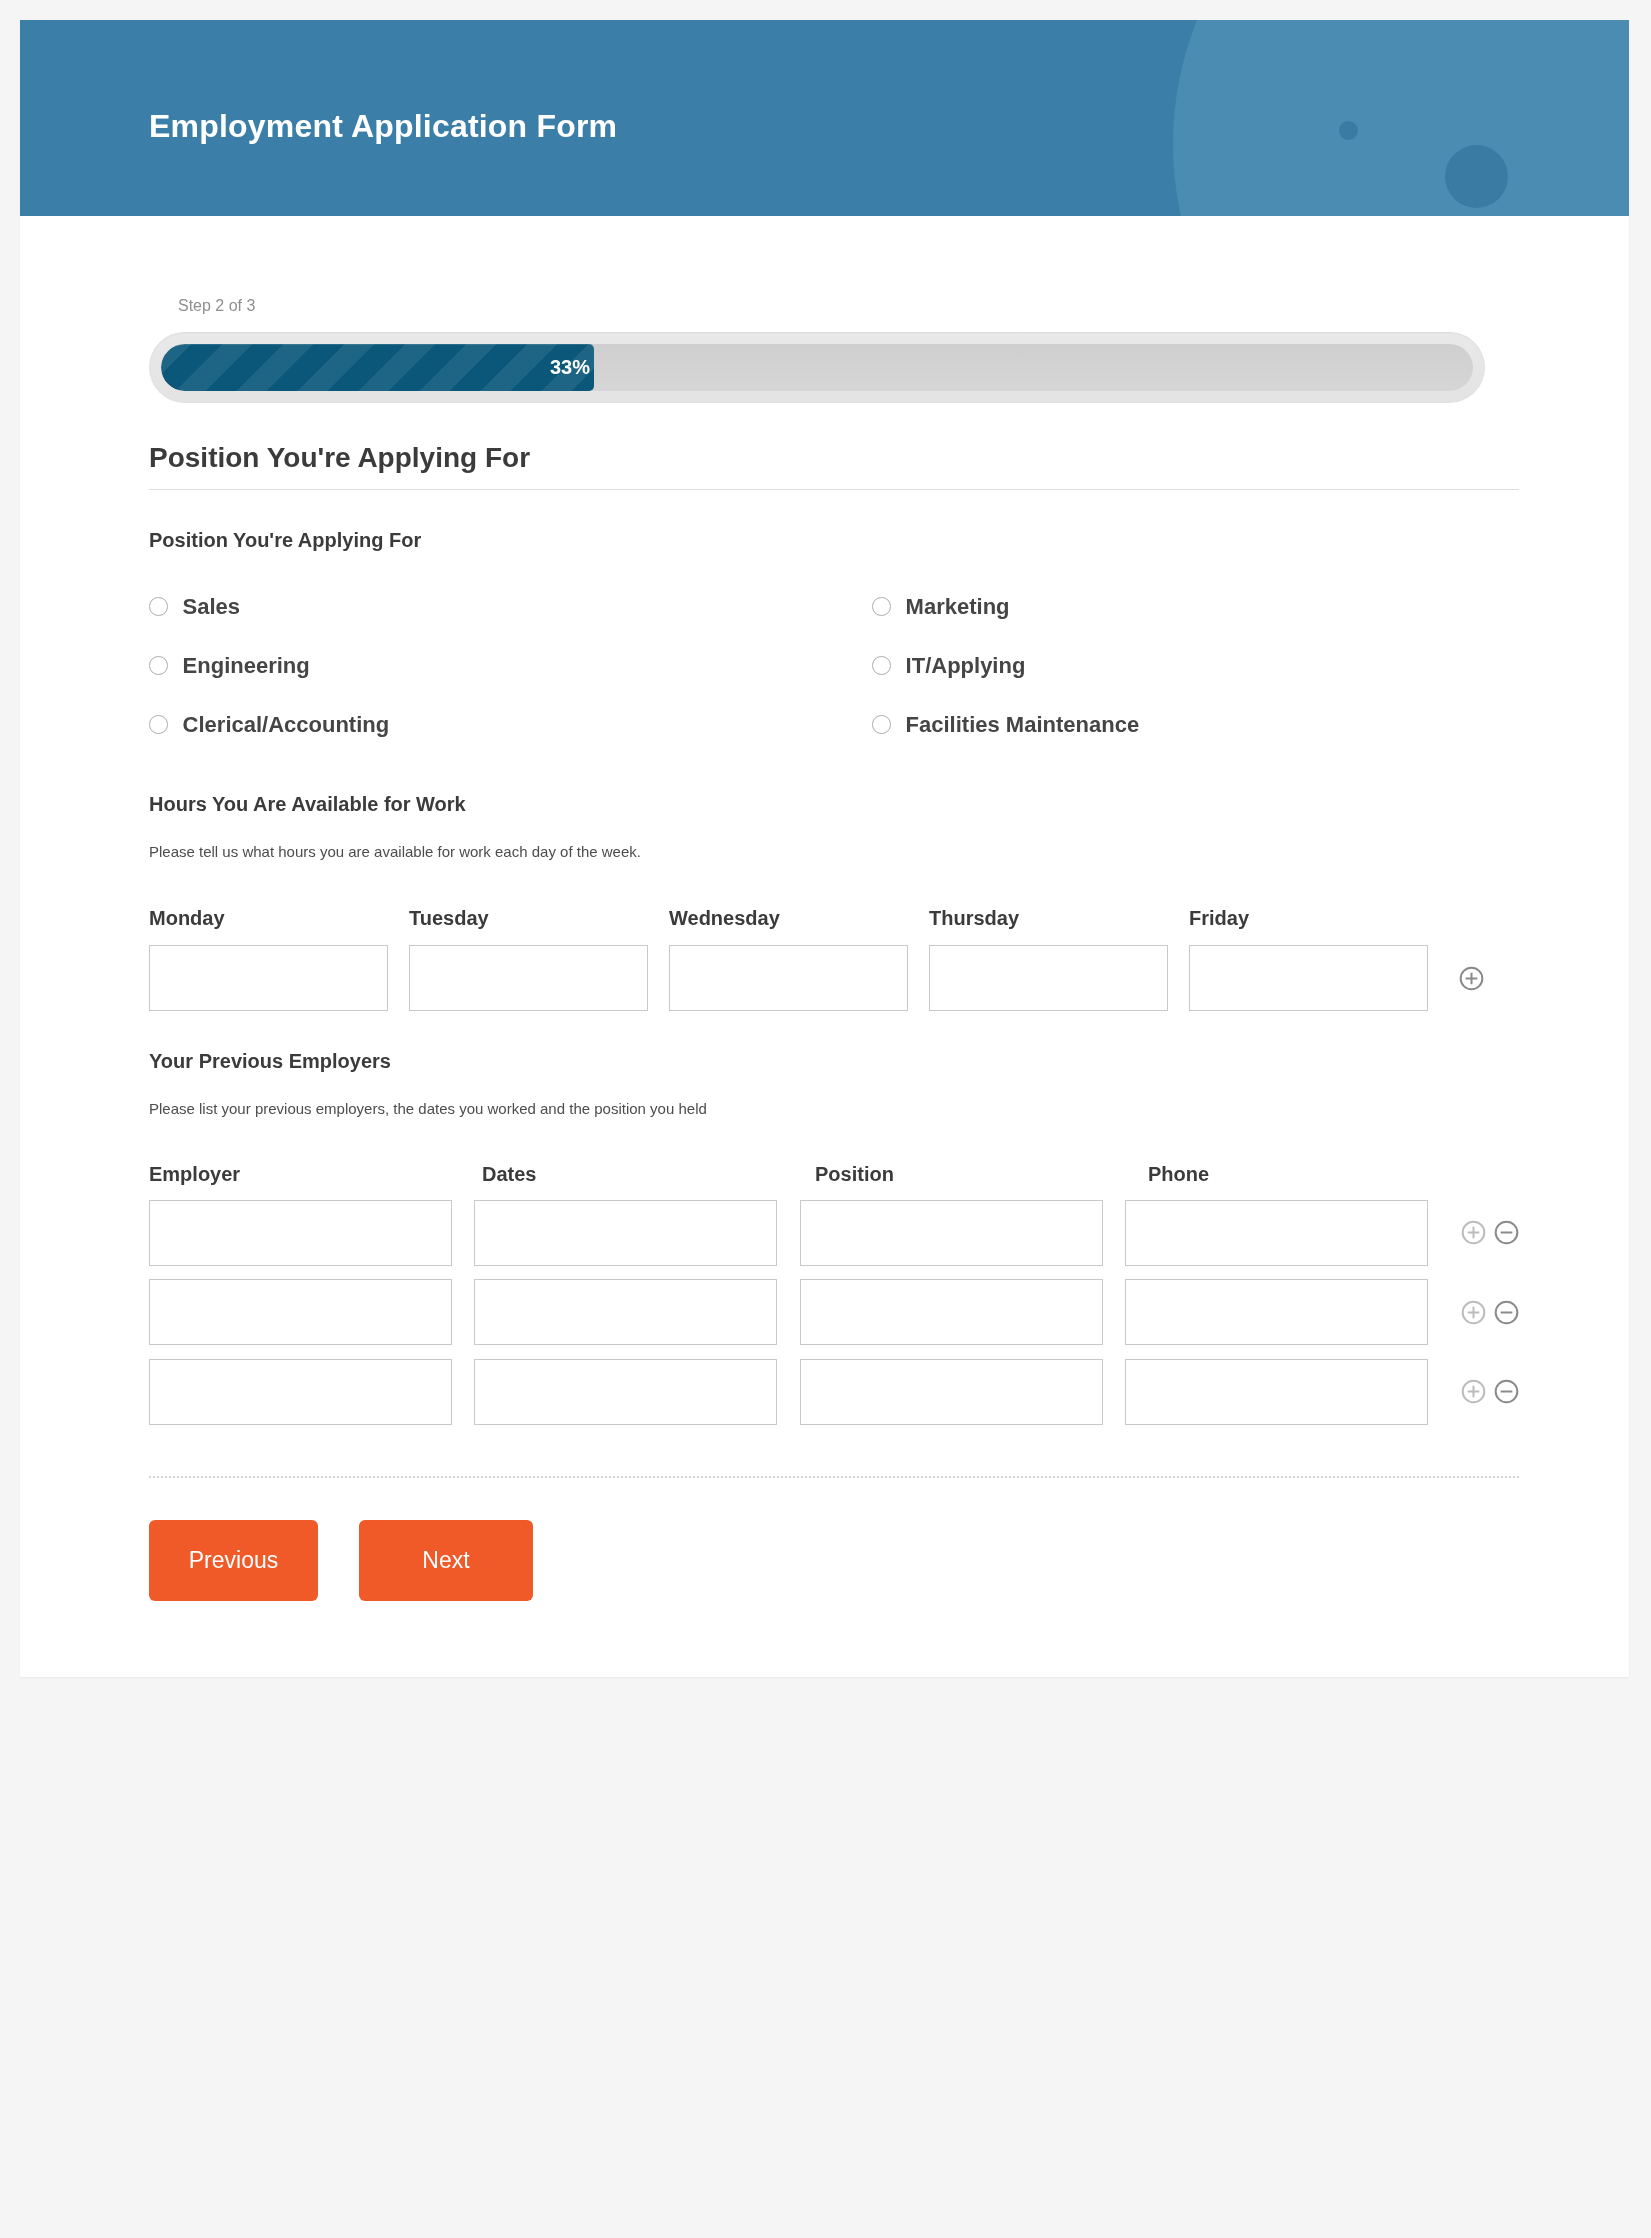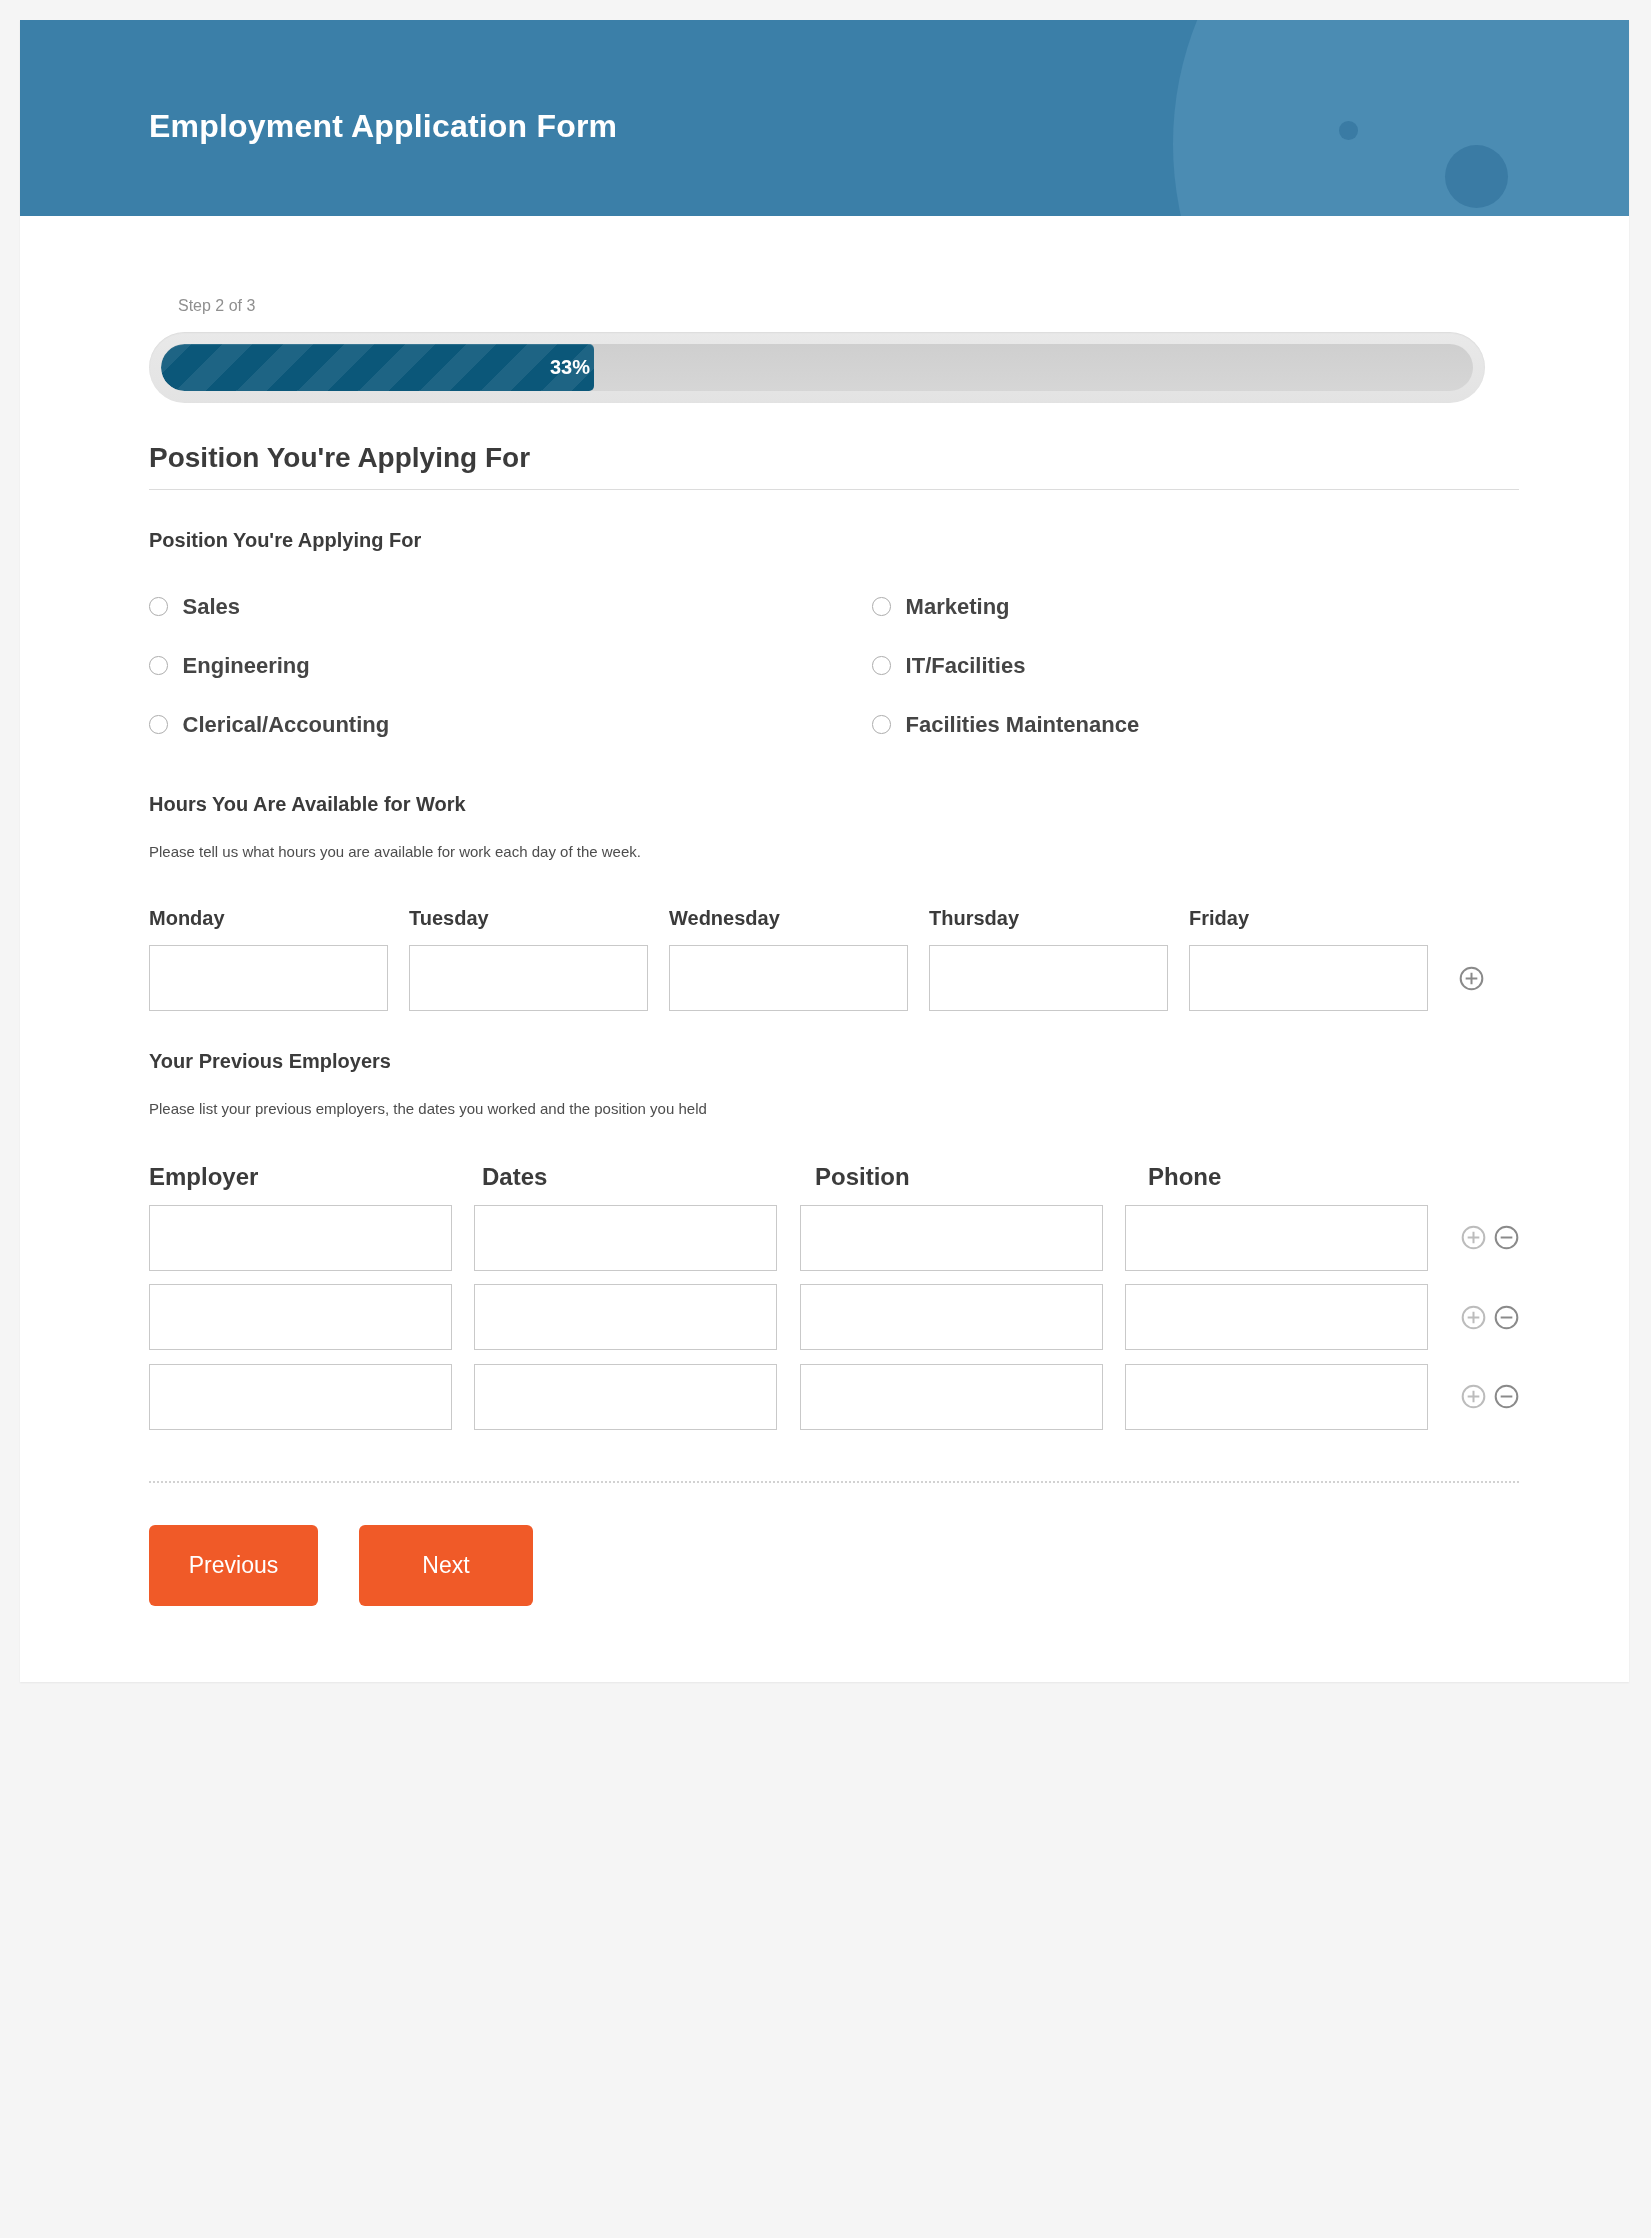--- a/index.html
+++ b/index.html
@@ -185,21 +185,21 @@
     display: inline-block;
     position: relative;
   }
   .circ-icon svg { display: block; }
 
   
   .emp-wrap { padding-top: 46px; }
   .emp-head { display: flex; }
   .emp-head .col {
     width: 333px;
-    font-size: 24px;
+    font-size: 20px;
     font-weight: bold;
     color: #3b3b3b;
   }
   .emp-row {
     display: flex;
     align-items: center;
     padding-top: 13.5px;
   }
   .emp-row .col { width: 333px; }
   .emp-input {
@@ -277,21 +277,21 @@
             <span class="radio-mark"></span>
             <span class="radio-text">Marketing</span>
           </div>
 
           <div class="radio-opt">
             <span class="radio-mark"></span>
             <span class="radio-text">Engineering</span>
           </div>
           <div class="radio-opt">
             <span class="radio-mark"></span>
-            <span class="radio-text">IT/Facilities</span>
+            <span class="radio-text">IT/Applying</span>
           </div>
 
           <div class="radio-opt">
             <span class="radio-mark"></span>
             <span class="radio-text">Clerical/Accounting</span>
           </div>
           <div class="radio-opt">
             <span class="radio-mark"></span>
             <span class="radio-text">Facilities Maintenance</span>
           </div>

